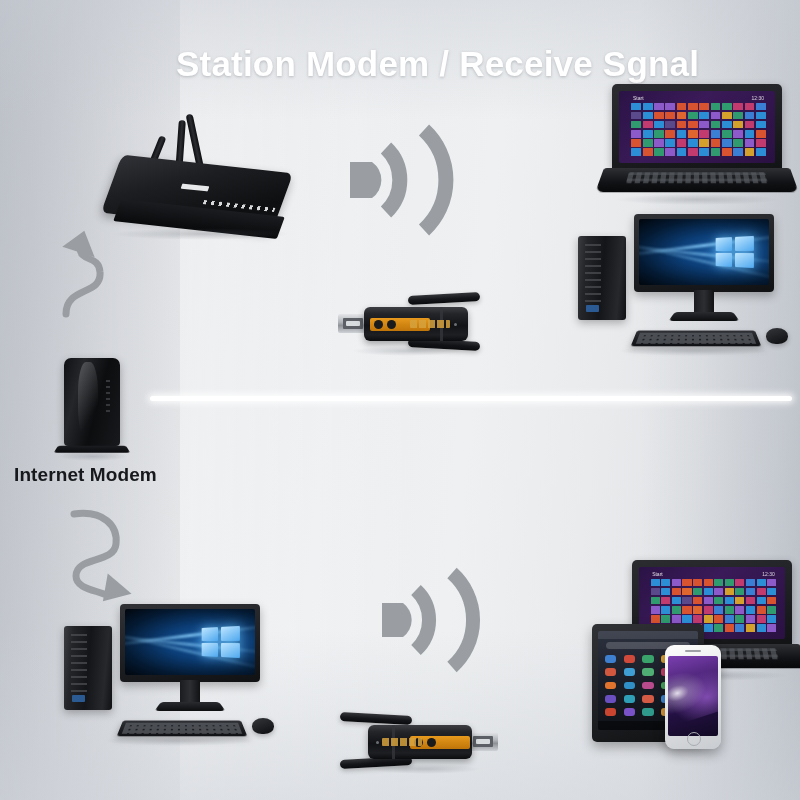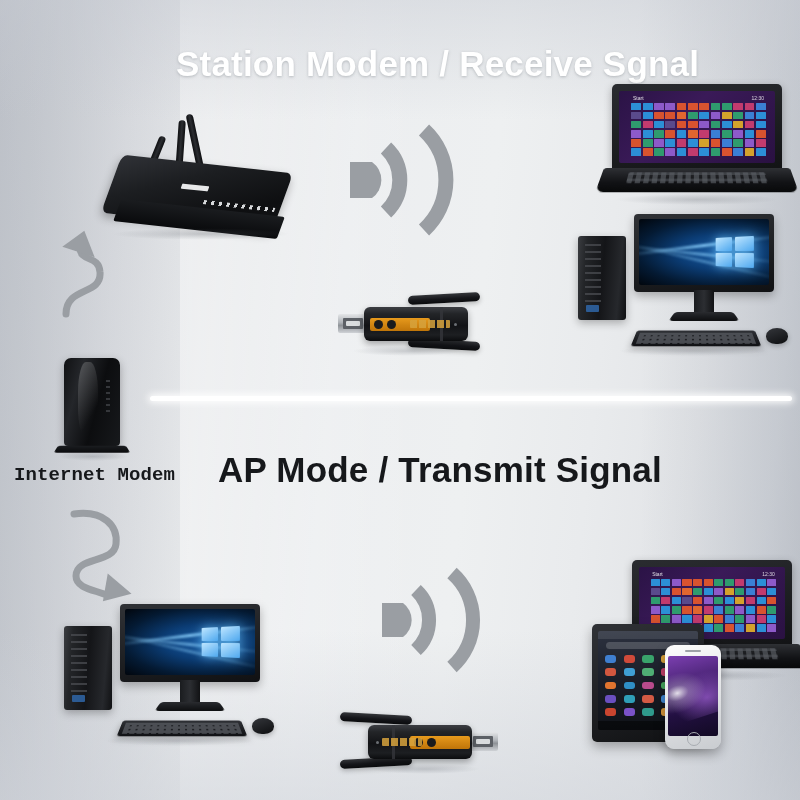--- a/index.html
+++ b/index.html
@@ -40,21 +40,21 @@
     text-shadow:0 1px 3px rgba(140,145,152,.55);
   }
   #title-ap{
     left:218px;top:450px;font-size:35px;color:#16181b;
   }
   .label{
     position:absolute;white-space:nowrap;font-size:19px;
     font-weight:600;color:#16181b;letter-spacing:.1px;
   }
   #label-router{left:136px;top:258px;}
-  #label-modem{left:14px;top:464px;font-family:Liberation Mono, monospace;}
+  #label-modem{left:14px;top:464px;}
 
   
   #divider{
     position:absolute;left:150px;top:396px;width:642px;height:5px;
     background:#ffffff;border-radius:3px;
     box-shadow:0 0 7px 2px rgba(255,255,255,.9);
   }
 
   
   .obj{position:absolute;}
@@ -250,21 +250,20 @@
 
 <div id="stage">
 
   <div class="sheen a"></div>
   <div class="sheen c"></div>
   <div class="sheen b"></div>
   <div class="sheen e"></div>
   <div class="sheen d"></div>
 
   <div class="title" id="title-station" style="color: rgb(255, 255, 255);">Station Modem / Receive Sgnal</div>
-  <div class="title" id="title-ap" style="color: rgb(22, 24, 27);">AP Mode / Transmit Signal</div>
 
   <div id="divider" style="background: rgb(255, 255, 255);"></div>
 
   <div class="obj" id="router">
     <div class="ant a1"></div>
     <div class="ant a2"></div>
     <div class="ant a3"></div>
     <div class="top"></div>
     <div class="front"></div>
     <div class="logo"></div>

